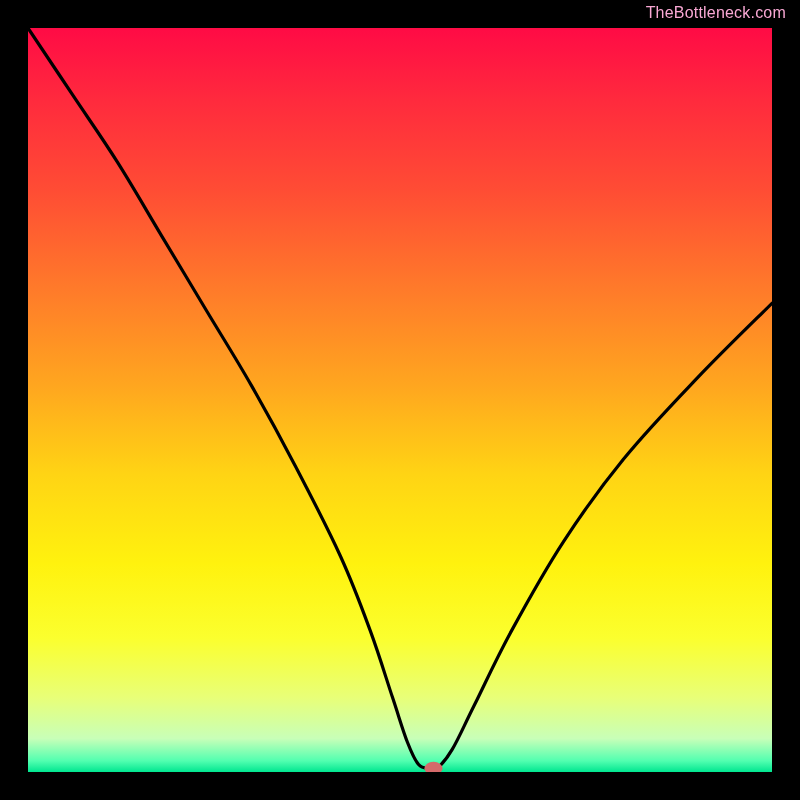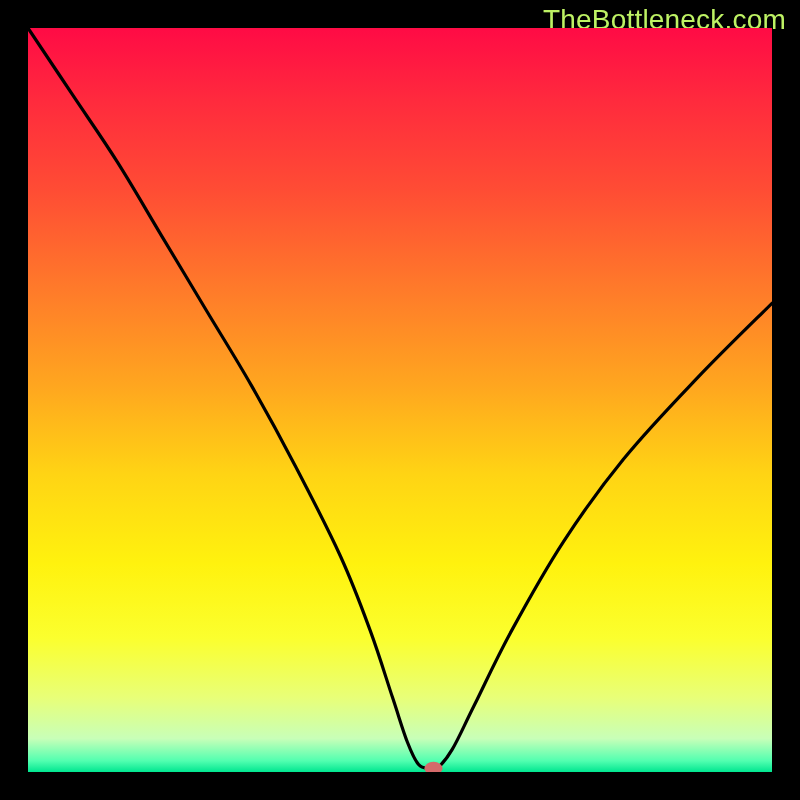--- a/index.html
+++ b/index.html
@@ -29,23 +29,23 @@
     inset: 0;
   }
   .curve-svg {
     position: absolute;
     inset: 0;
   }
   .attribution {
     position: absolute;
     top: 4px;
     right: 14px;
-    color: #bef264;
+    color: #f9a8d4;
     font-family: Arial, Helvetica, sans-serif;
-    font-size: 28px;
+    font-size: 16px;
     letter-spacing: 0.2px;
     user-select: none;
   }
 </style>
 </head>
 <body>
 
 <div class="frame">
 
   <div class="attribution">TheBottleneck.com</div>

